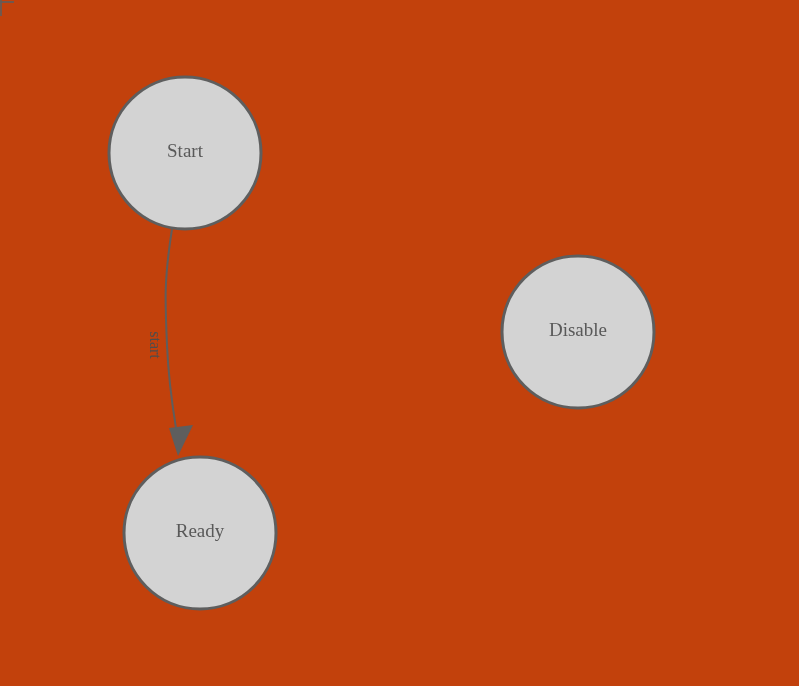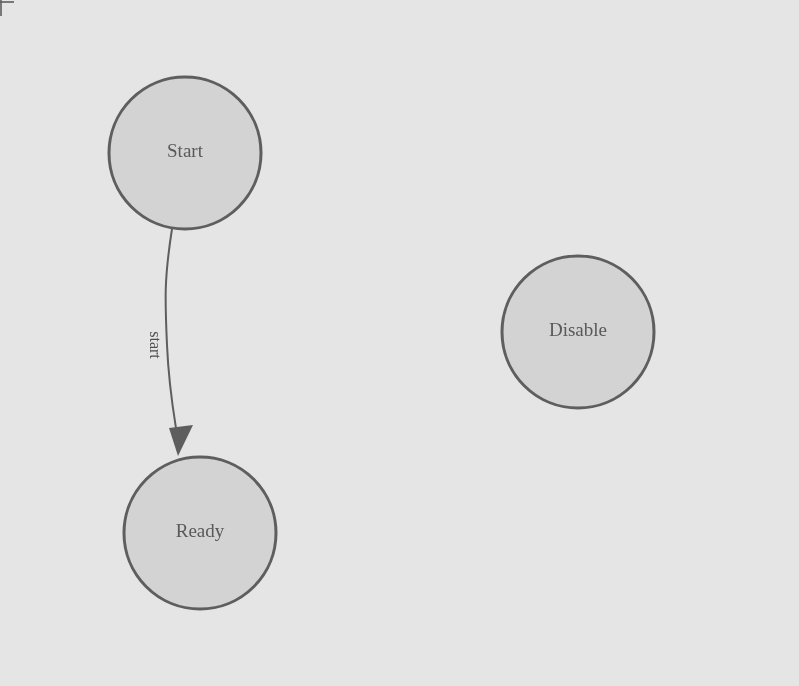--- a/index.html
+++ b/index.html
@@ -10,21 +10,21 @@
   body {
     width: 799px;
     height: 686px;
     overflow: hidden;
     font-family: "Liberation Serif", "DejaVu Serif", serif;
   }
   #canvas {
     position: relative;
     width: 799px;
     height: 686px;
-    background: #e5e5e5;
+    background: #c2410c;
   }
   #graph-svg {
     position: absolute;
     top: 0;
     left: 0;
     width: 799px;
     height: 686px;
   }
   .state-node-circle {
     stroke-width: 3;

